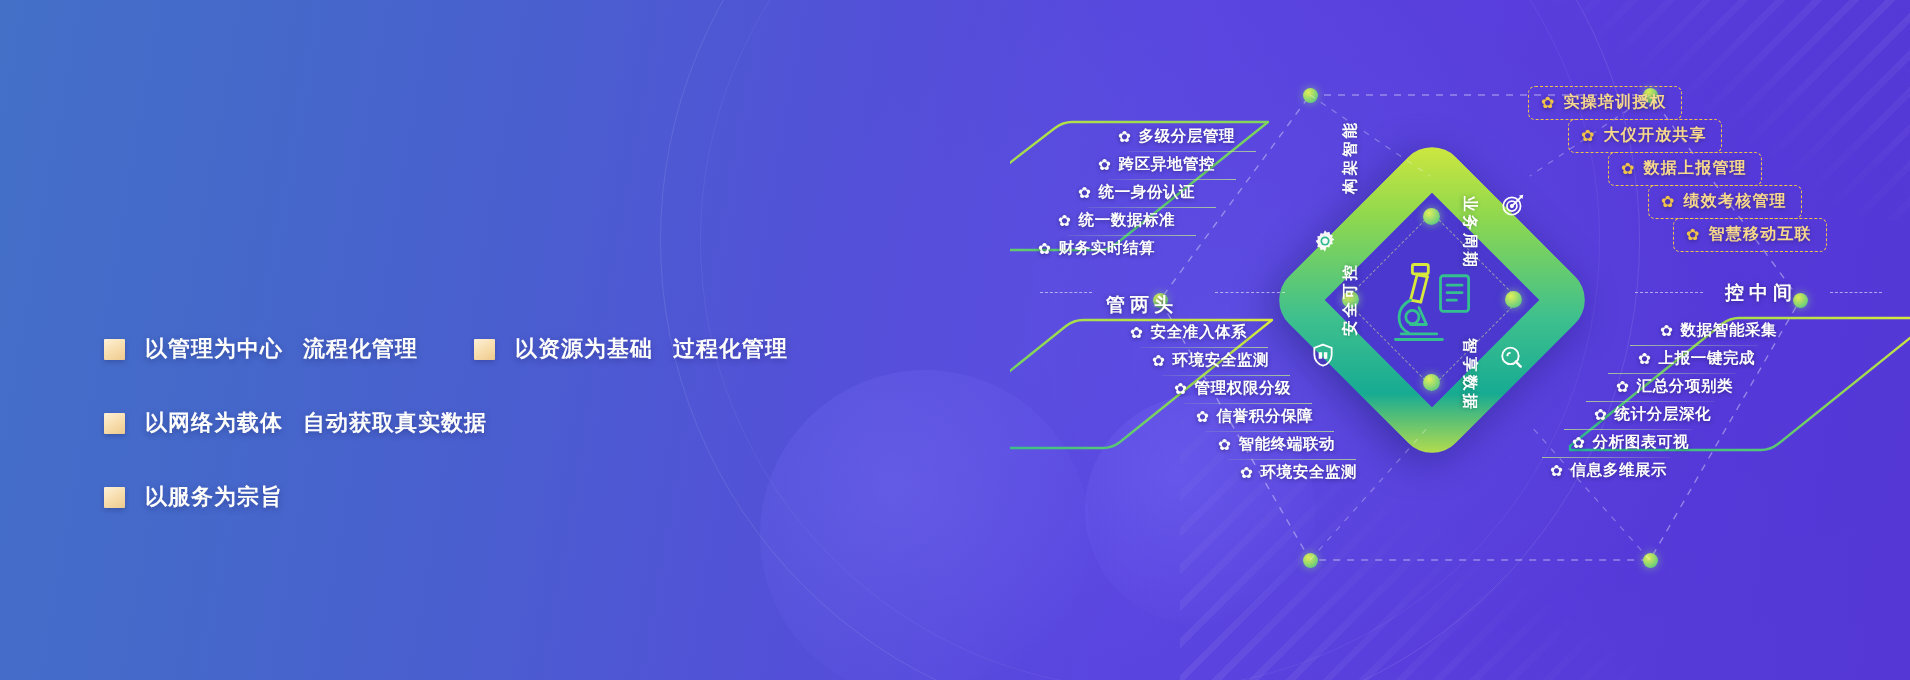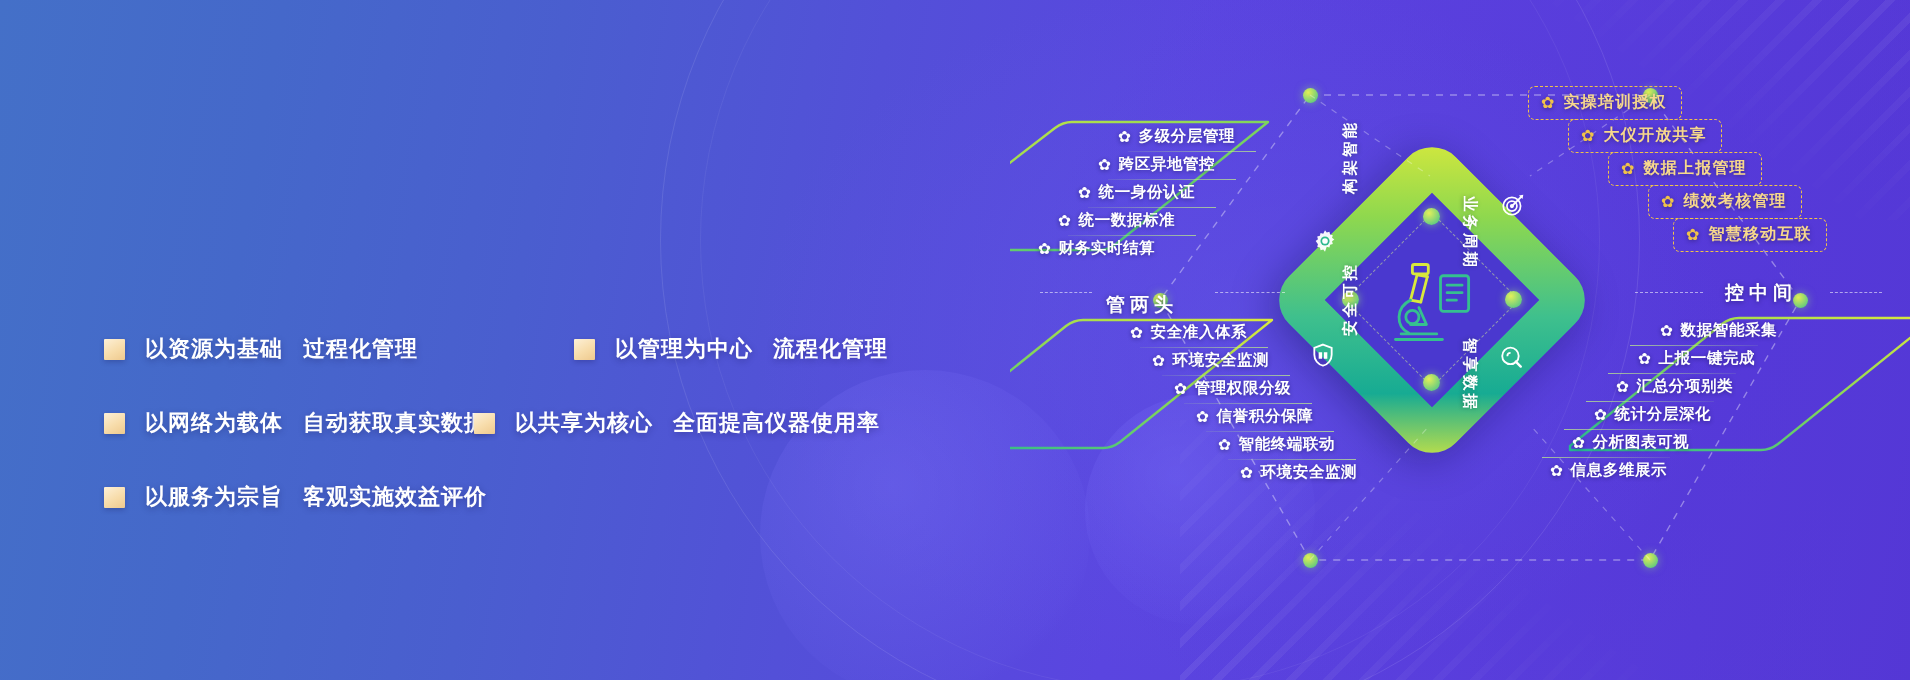--- a/index.html
+++ b/index.html
@@ -193,50 +193,44 @@
   <div class="glow-circle" style="left:1085px;top:395px;width:230px;height:230px;"></div>
   <div class="arc" style="left:660px;top:-250px;width:980px;height:980px;"></div>
   <div class="arc" style="left:700px;top:-210px;width:900px;height:900px;border-color:rgba(255,255,255,0.06);"></div>
 
   <div class="left-pane">
 
 
     <div class="feature-grid">
 
       <div class="feature-row">
+        <div class="feature-col c1">
+          <span class="bullet-sq"></span>
+          <span class="feat-a">以管理为中心</span>
+          <span class="feat-b">流程化管理</span>
+        </div>
         <div class="feature-col c2">
           <span class="bullet-sq"></span>
           <span class="feat-a">以资源为基础</span>
           <span class="feat-b">过程化管理</span>
-        </div>
-        <div class="feature-col c1">
-          <span class="bullet-sq"></span>
-          <span class="feat-a">以管理为中心</span>
-          <span class="feat-b">流程化管理</span>
         </div>
       </div>
 
       <div class="feature-row">
         <div class="feature-col c1">
           <span class="bullet-sq"></span>
           <span class="feat-a">以网络为载体</span>
           <span class="feat-b">自动获取真实数据</span>
         </div>
-        <div class="feature-col c2">
-          <span class="bullet-sq"></span>
-          <span class="feat-a">以共享为核心</span>
-          <span class="feat-b">全面提高仪器使用率</span>
-        </div>
       </div>
 
       <div class="feature-row">
         <div class="feature-col c1">
           <span class="bullet-sq"></span>
           <span class="feat-a">以服务为宗旨</span>
-          <span class="feat-b">客观实施效益评价</span>
         </div>
       </div>
 
     </div>
   </div>
 
   <div class="diagram">
 
     <svg class="hex-frame" viewBox="0 0 900 680">
       <polygon points="300,95 640,95 790,300 640,560 300,560 150,300" fill="none" stroke="rgba(255,255,255,0.38)" stroke-width="1.4" stroke-dasharray="7 7"></polygon>

